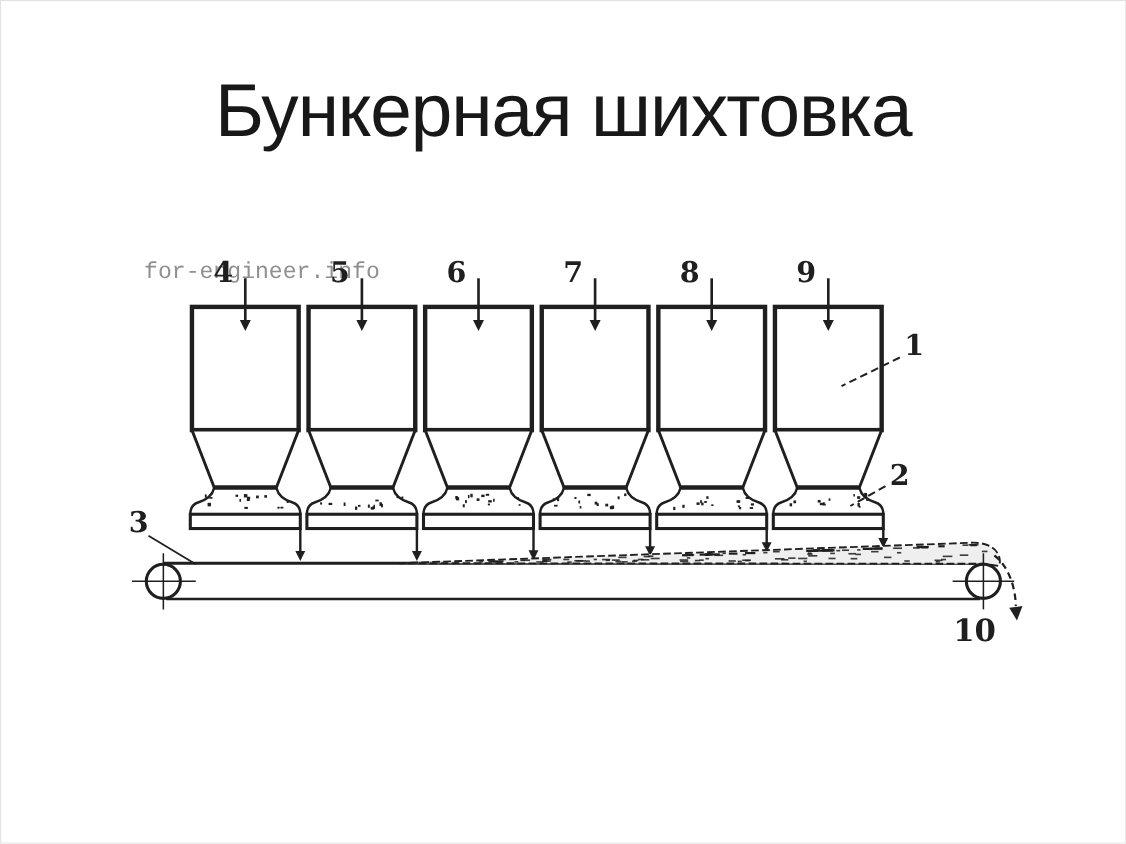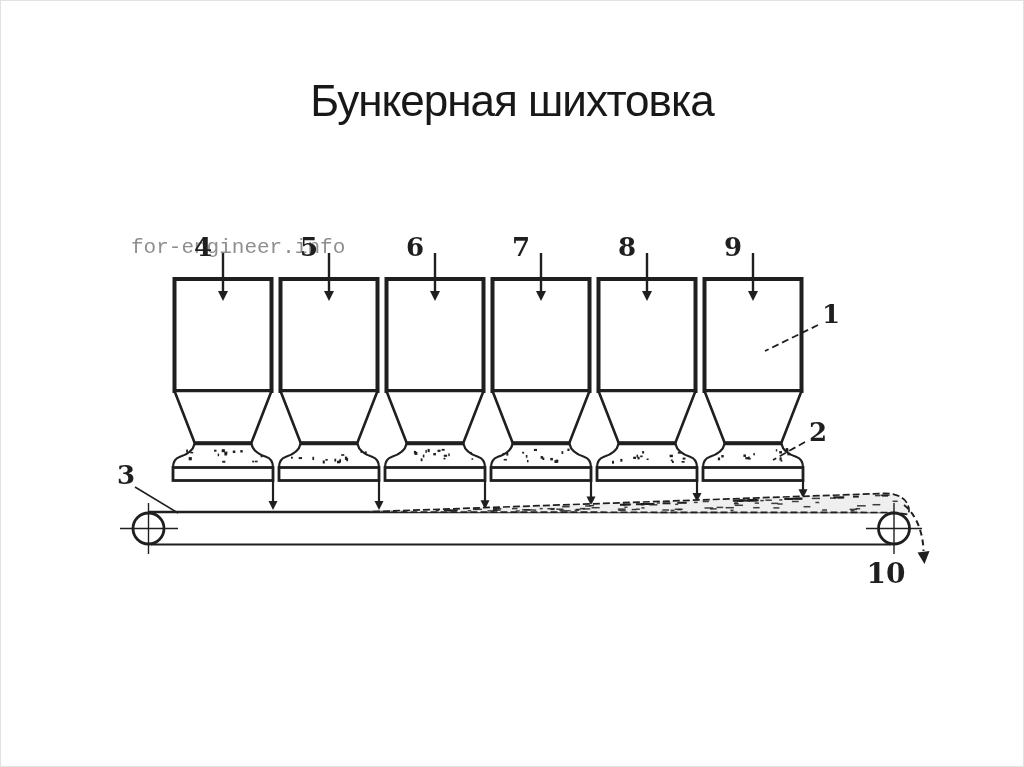--- a/index.html
+++ b/index.html
@@ -4,21 +4,21 @@
 <style>
   :root { --ink:#1f1f1f; --wm:#8f8f8f; }
   html,body { margin:0; padding:0; background:#fff; }
   .page {
     position:relative; width:1024px; height:767px; background:#fff;
     box-sizing:border-box; border:1px solid #e2e2e2; overflow:hidden;
     font-family:"Liberation Sans", sans-serif;
   }
   .slide-title {
     position:absolute; top:70px; left:0; width:100%;
-    text-align:center; font-size:44px; line-height:60px;
+    text-align:center; font-size:68px; line-height:60px;
     letter-spacing:-1px; color:#181818;
     font-family:"Liberation Sans", sans-serif;
   }
   svg { position:absolute; left:0; top:0; }
   .part-num { font:700 26px "DejaVu Serif", serif; fill:var(--ink); }
   .part-num-big { font:700 28px "DejaVu Serif", serif; fill:var(--ink); }
   .watermark { font:21px "Liberation Mono", monospace; fill:var(--wm); }
 </style>
 </head>
 <body>

